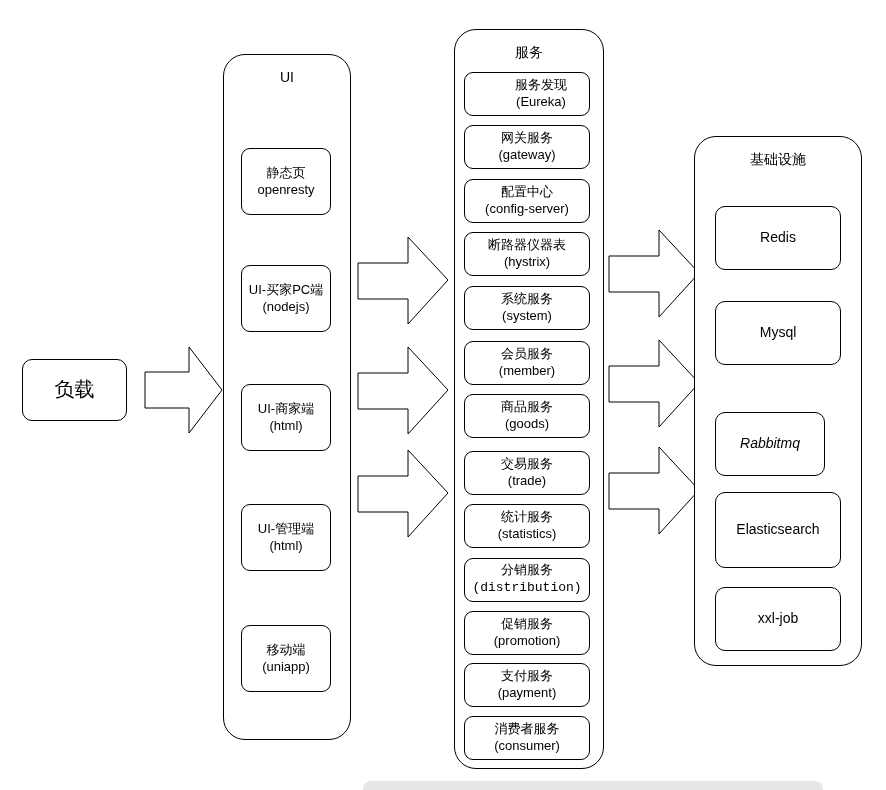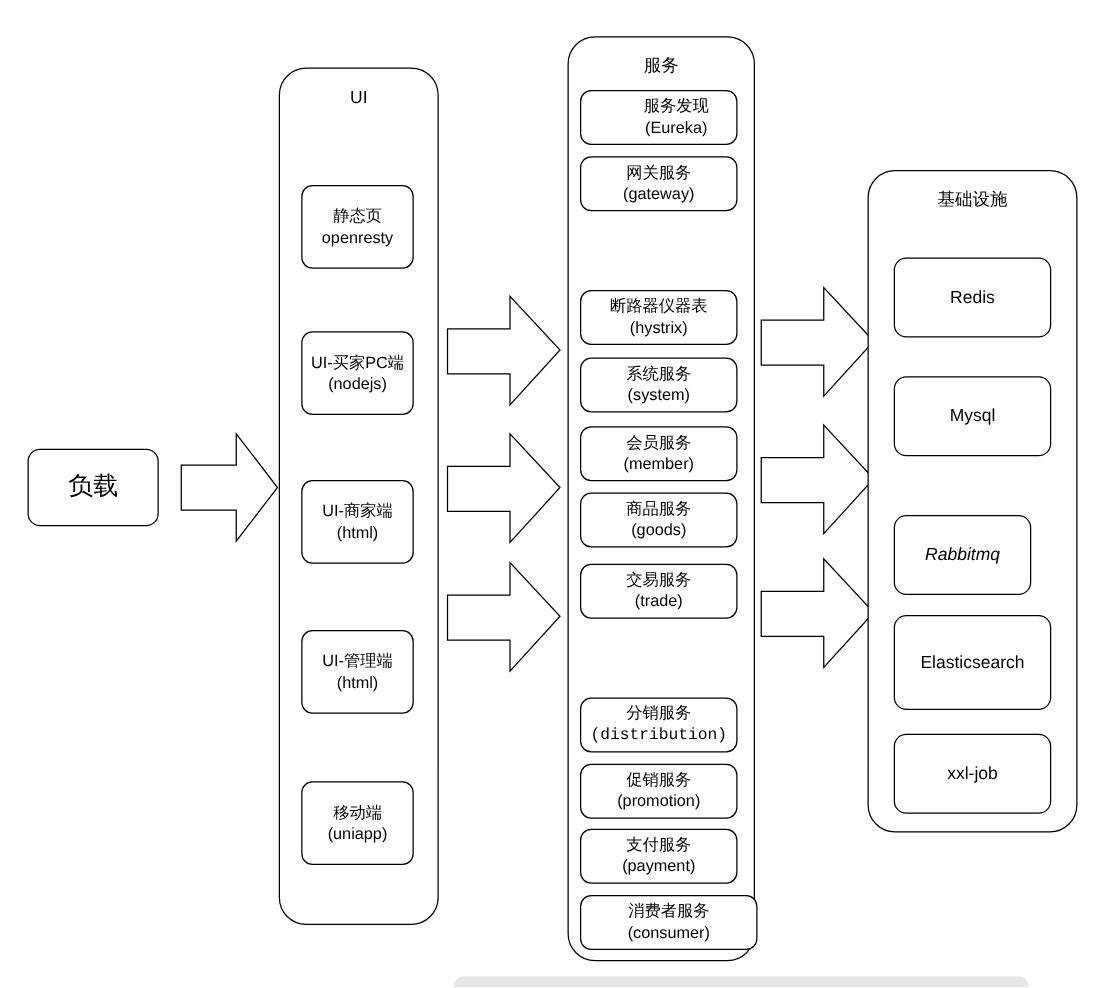--- a/index.html
+++ b/index.html
@@ -145,53 +145,61 @@
   </div>
 
   <div class="node leaf" style="left:464px; top:72px; width:126px; height:44px;padding-left:28px;">
     <span class="line1">服务发现</span>
     <span class="line2">(Eureka)</span>
   </div>
   <div class="node leaf" style="left:464px; top:125px; width:126px; height:44px;">
     <span class="line1">网关服务</span>
     <span class="line2">(gateway)</span>
   </div>
+  <div class="node leaf" style="left:464px; top:179px; width:126px; height:44px;">
+    <span class="line1">配置中心</span>
+    <span class="line2">(config-server)</span>
+  </div>
   <div class="node leaf" style="left:464px; top:232px; width:126px; height:44px;">
     <span class="line1">断路器仪器表</span>
     <span class="line2">(hystrix)</span>
   </div>
   <div class="node leaf" style="left:464px; top:341px; width:126px; height:44px;">
     <span class="line1">会员服务</span>
     <span class="line2">(member)</span>
   </div>
   <div class="node leaf" style="left:464px; top:286px; width:126px; height:44px;">
     <span class="line1">系统服务</span>
     <span class="line2">(system)</span>
   </div>
   <div class="node leaf" style="left:464px; top:394px; width:126px; height:44px;">
     <span class="line1">商品服务</span>
     <span class="line2">(goods)</span>
   </div>
   <div class="node leaf" style="left:464px; top:451px; width:126px; height:44px;">
     <span class="line1">交易服务</span>
     <span class="line2">(trade)</span>
   </div>
+  <div class="node leaf" style="left:464px; top:504px; width:126px; height:44px;">
+    <span class="line1">统计服务</span>
+    <span class="line2">(statistics)</span>
+  </div>
   <div class="node leaf" style="left:464px; top:558px; width:126px; height:44px;font-family:Liberation Mono, monospace;">
     <span class="line1">分销服务</span>
     <span class="line2">(distribution)</span>
   </div>
   <div class="node leaf" style="left:464px; top:611px; width:126px; height:44px;">
     <span class="line1">促销服务</span>
     <span class="line2">(promotion)</span>
   </div>
   <div class="node leaf" style="left:464px; top:663px; width:126px; height:44px;">
     <span class="line1">支付服务</span>
     <span class="line2">(payment)</span>
   </div>
-  <div class="node leaf" style="left:464px; top:716px; width:142px; height:44px;">
+  <div class="node leaf" style="left:464px; top:716px; width:126px; height:44px;">
     <span class="line1">消费者服务</span>
     <span class="line2">(consumer)</span>
   </div>
 
   <div class="arrow" style="left:609px; top:228px; width:92px; height:92px;">
     <svg width="92" height="92" viewBox="0 0 92 92">
       <polygon points="0,28 50,28 50,2 90,45 50,89 50,64 0,64"></polygon>
     </svg>
   </div>
   <div class="arrow" style="left:609px; top:338px; width:92px; height:92px;">

